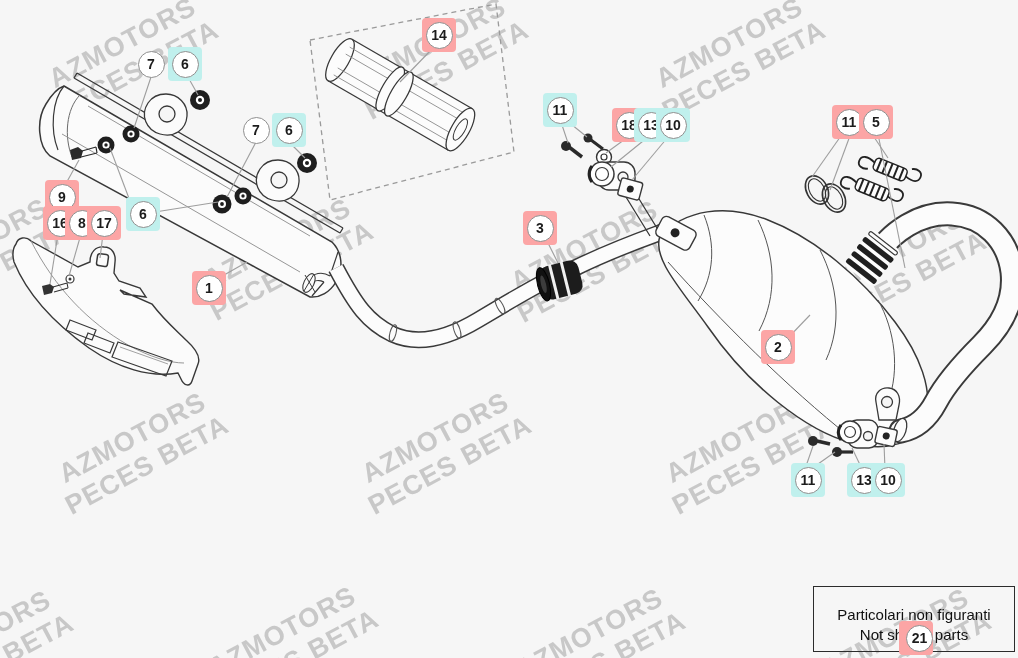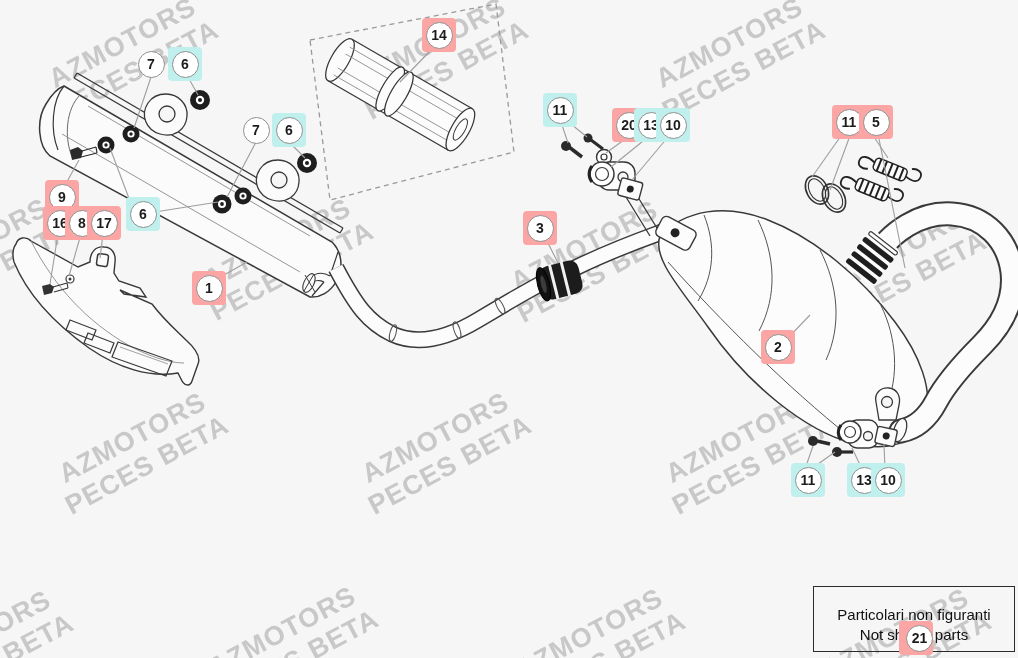--- a/index.html
+++ b/index.html
@@ -394,21 +394,21 @@
     <div class="callout yellow" style="left: 439px; top: 35px;">
       <div class="bubble">14</div>
     </div>
     <div class="callout yellow" style="left: 540px; top: 228px;">
       <div class="bubble">3</div>
     </div>
     <div class="callout cyan" style="left: 560px; top: 110px;">
       <div class="bubble">11</div>
     </div>
     <div class="callout yellow" style="left: 629px; top: 125px;">
-      <div class="bubble">20</div>
+      <div class="bubble">18</div>
     </div>
     <div class="callout cyan" style="left: 651px; top: 125px;">
       <div class="bubble">13</div>
     </div>
     <div class="callout cyan" style="left: 673px; top: 125px;">
       <div class="bubble">10</div>
     </div>
     <div class="callout yellow" style="left: 849px; top: 122px;">
       <div class="bubble">11</div>
     </div>

